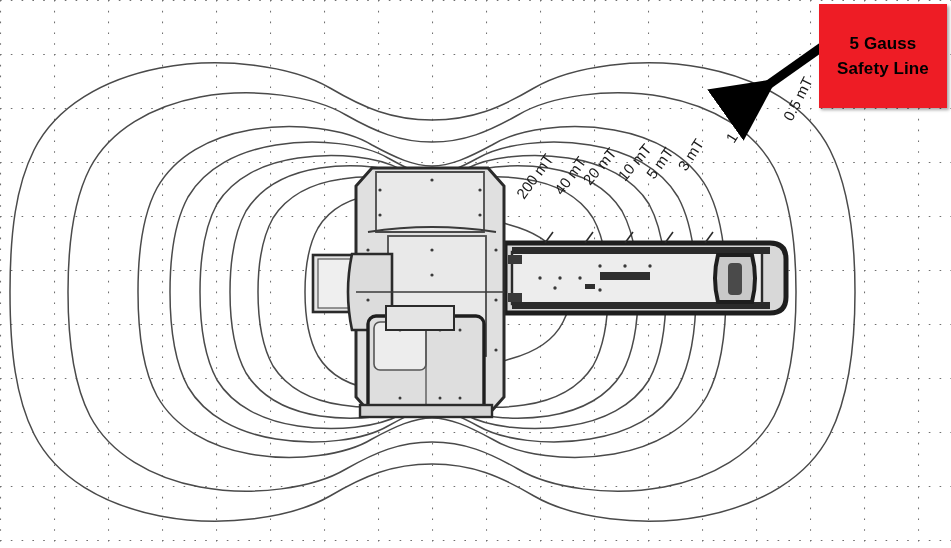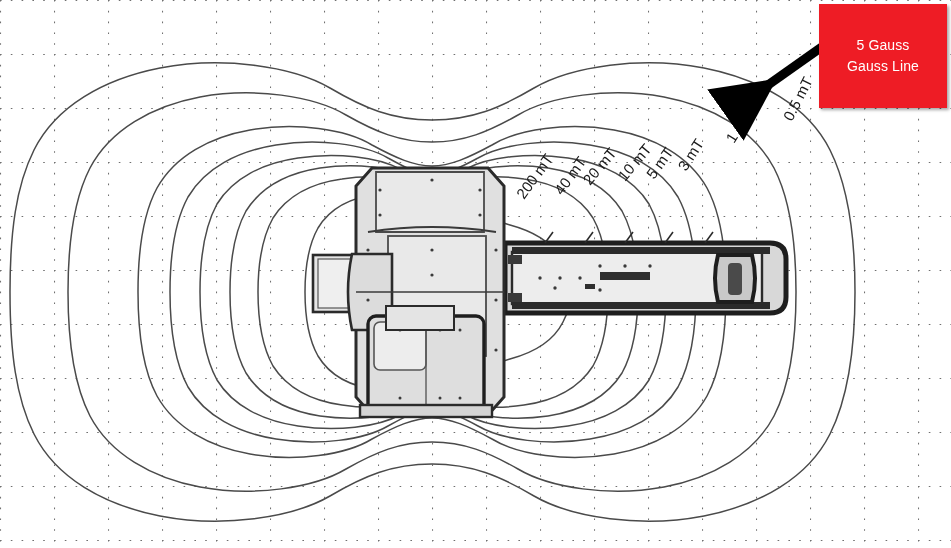--- a/index.html
+++ b/index.html
@@ -6,21 +6,21 @@
   body{font-family:"Liberation Sans",sans-serif;}
   #stage{position:relative;width:951px;height:548px;overflow:hidden;background:#ffffff;}
   #fieldmap{position:absolute;left:0;top:0;width:951px;height:548px;}
   .safety-label{
     position:absolute;right:4px;top:4px;width:128px;height:104px;
     background:#ee1c25;display:flex;flex-direction:column;
     align-items:center;justify-content:center;gap:3px;
     box-shadow:2px 2px 3px rgba(0,0,0,.35);
   }
   .safety-label span{
-    color:#ffffff;font-weight:normal;font-size:14px;line-height:1.25;
+    color:#000000;font-weight:bold;font-size:17px;line-height:1.25;
     letter-spacing:.1px;white-space:nowrap;
   }
 </style>
 </head>
 <body>
 
 <div id="stage">
 
   <svg id="fieldmap" viewBox="0 0 951 548">
     <defs>
@@ -280,16 +280,16 @@
       <text transform="translate(792,122) rotate(-63)">0.5 mT</text>
     </g>
 
     <g>
       <line x1="826" y1="44" x2="768" y2="85" stroke="#000000" stroke-width="9" marker-end="url(#arrowhead)"></line>
     </g>
   </svg>
 
   <div class="safety-label">
     <span>5 Gauss</span>
-    <span>Gauss Line</span>
+    <span>Safety Line</span>
   </div>
 
 </div>
 
 </body></html>

